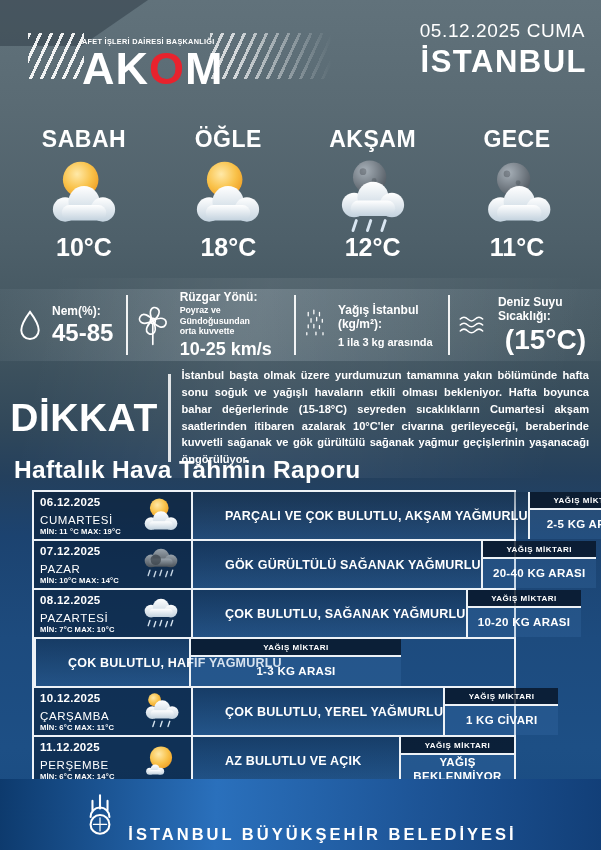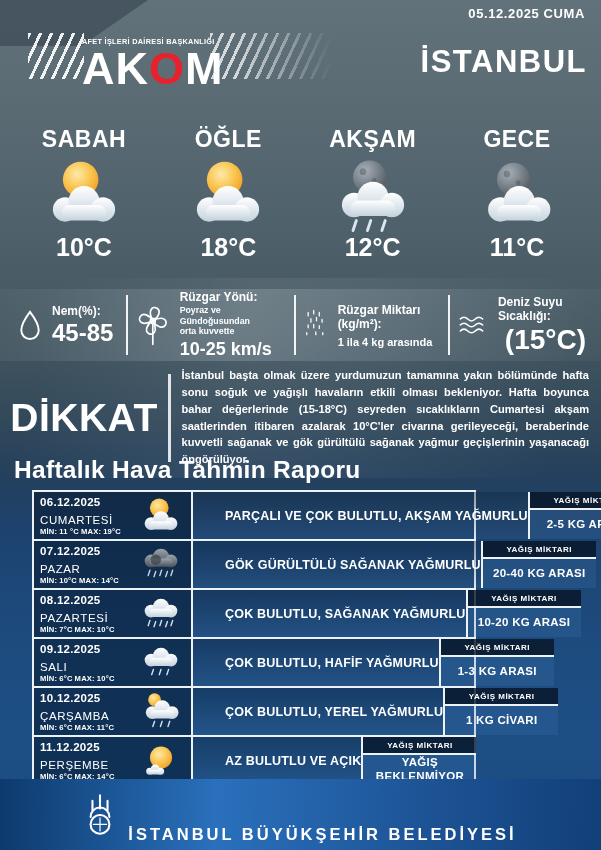--- a/index.html
+++ b/index.html
@@ -11,21 +11,21 @@
   
   .hdr-wedge{position:absolute;top:0;left:0;width:148px;height:46px;background:#35434c;opacity:.6;
     clip-path:polygon(0 0,100% 0,55% 100%,0 100%);}
   .stripes{position:absolute;background:repeating-linear-gradient(115deg,rgba(255,255,255,.92) 0 3px,transparent 3px 10px);}
   .stripes.s-left{top:33px;left:28px;width:56px;height:46px;}
   .stripes.s-right{top:33px;left:210px;width:128px;height:46px;opacity:.8;
     -webkit-mask-image:linear-gradient(90deg,#000 20%,transparent 95%);mask-image:linear-gradient(90deg,#000 20%,transparent 95%);}
   .agency{position:absolute;top:37px;left:82px;width:130px;text-align:center;font-size:7.3px;font-weight:700;letter-spacing:.3px;white-space:nowrap;}
   .akom{position:absolute;top:46px;left:82px;font-size:45px;line-height:1;font-weight:800;letter-spacing:1px;}
   .akom .o{color:#e8222d;}
-  .hdr-date{position:absolute;top:6px;right:16px;font-size:13px;font-weight:700;letter-spacing:.6px;}
+  .hdr-date{position:absolute;top:20px;right:16px;font-size:19px;font-weight:400;letter-spacing:.6px;}
   .hdr-city{position:absolute;top:44px;right:14px;font-size:31px;font-weight:700;letter-spacing:1.5px;}
   
   .periods{position:absolute;top:120px;left:0;right:0;height:162px;display:flex;justify-content:space-between;padding:0 18px;}
   .period{width:132px;display:flex;flex-direction:column;align-items:center;}
   .p-label{font-size:23px;font-weight:800;letter-spacing:.5px;margin-top:6px;}
   .p-icon{margin-top:2px;}
   .p-temp{font-size:25px;font-weight:800;margin-top:-2px;}
   
   .metrics{position:absolute;top:289px;left:0;right:0;height:72px;display:flex;align-items:stretch;
     background:linear-gradient(102deg,rgba(205,220,230,.05) 0%,rgba(222,234,242,.20) 40%,rgba(212,227,237,.15) 60%,rgba(190,205,215,.04) 100%);}
@@ -42,21 +42,21 @@
   .m2 .m-val{font-size:18px;margin-top:2px;}
   .m3 .m-val{font-size:11px;margin-top:5px;}
   .m4 .m-val{font-size:28px;text-align:center;}
   
   .warning{position:absolute;top:370px;left:0;right:0;height:95px;display:flex;align-items:center;}
   .dikkat{flex:0 0 168px;text-align:center;font-size:39px;font-weight:800;letter-spacing:.5px;}
   .wdiv{flex:0 0 2.5px;height:88px;background:rgba(255,255,255,.85);}
   .wtext{flex:1;padding:0 12px 0 11px;font-size:11.1px;font-weight:600;line-height:1.52;text-align:justify;}
   
   .wk-title{position:absolute;top:456px;left:14px;font-size:24.5px;font-weight:800;letter-spacing:.3px;}
-  .wtable{position:absolute;top:490px;left:32px;width:444px;box-sizing:border-box;border:2px solid #edf2f7;}
+  .wtable{position:absolute;top:490px;left:32px;width:484px;box-sizing:border-box;border:2px solid #edf2f7;}
   .wrow{display:grid;grid-template-columns:157px 1fr 113px;height:47px;}
   .wrow + .wrow{border-top:2px solid #edf2f7;}
   .cell-day{position:relative;padding:4px 6px 2px;background:rgba(5,23,45,.52);box-sizing:border-box;}
   .d-date{font-size:11.5px;font-weight:700;letter-spacing:.3px;}
   .d-day{font-size:11.5px;font-weight:400;letter-spacing:.6px;margin-top:6px;}
   .d-mm{position:absolute;bottom:3px;left:6px;font-size:7.6px;font-weight:800;letter-spacing:.2px;white-space:nowrap;}
   .d-mm span{margin-right:2px;}
   .d-ic{position:absolute;top:3px;right:5px;}
   .cell-desc{display:flex;align-items:center;padding-left:32px;font-size:12.5px;font-weight:700;letter-spacing:.2px;white-space:nowrap;
     background:linear-gradient(180deg,rgba(14,38,66,.42),rgba(90,140,185,.10));
@@ -223,22 +223,22 @@
       </div>
     </div>
     <div class="msep"></div>
     <div class="metric m3">
       <svg width="30" height="44" viewBox="0 0 34 48">
         <g stroke="#fff" stroke-width="1.8" stroke-linecap="round" fill="none">
           <path d="M6 6 v5 M14 3 v5 M22 6 v5 M10 15 v5 M18 13 v5 M26 16 v4 M6 24 v4 M14 23 v5 M22 25 v4 M4 35 v3 M17 34 v4 M27 35 v3"></path>
         </g>
       </svg>
       <div>
-        <div class="m-title">Rüzgar Miktarı (kg/m²):</div>
-        <div class="m-val">1 ila 4 kg  arasında</div>
+        <div class="m-title">Yağış İstanbul (kg/m²):</div>
+        <div class="m-val">1 ila 3 kg  arasında</div>
       </div>
     </div>
     <div class="msep"></div>
     <div class="metric m4">
       <svg width="38" height="28" viewBox="0 0 40 28">
         <g stroke="#fff" stroke-width="2" fill="none" stroke-linecap="round">
           <path d="M3 6 q5 -5 10 0 t10 0 t10 0"></path>
           <path d="M3 14 q5 -5 10 0 t10 0 t10 0"></path>
           <path d="M3 22 q5 -5 10 0 t10 0 t10 0"></path>
         </g>
@@ -301,28 +301,20 @@
           </svg>
       </div>
       <div class="cell-desc">ÇOK BULUTLU, SAĞANAK YAĞMURLU</div>
       <div class="cell-amt">
         <div class="a-head">YAĞIŞ MİKTARI</div>
         <div class="a-val">10-20 KG ARASI</div>
       </div>
     </div>
 
     <div class="wrow">
-      <div class="cell-day">
-        <div class="d-date">09.12.2025</div>
-        <div class="d-day">SALI</div>
-        <div class="d-mm"><span>MİN:</span><span>6°C</span><span>MAX:</span><span>10°C</span></div>
-        <svg class="d-ic" width="50" height="42">
-            <use href="#wx-cloud-light-rain"></use>
-          </svg>
-      </div>
       <div class="cell-desc">ÇOK BULUTLU, HAFİF YAĞMURLU</div>
       <div class="cell-amt">
         <div class="a-head">YAĞIŞ MİKTARI</div>
         <div class="a-val">1-3 KG ARASI</div>
       </div>
     </div>
 
     <div class="wrow">
       <div class="cell-day">
         <div class="d-date">10.12.2025</div>

